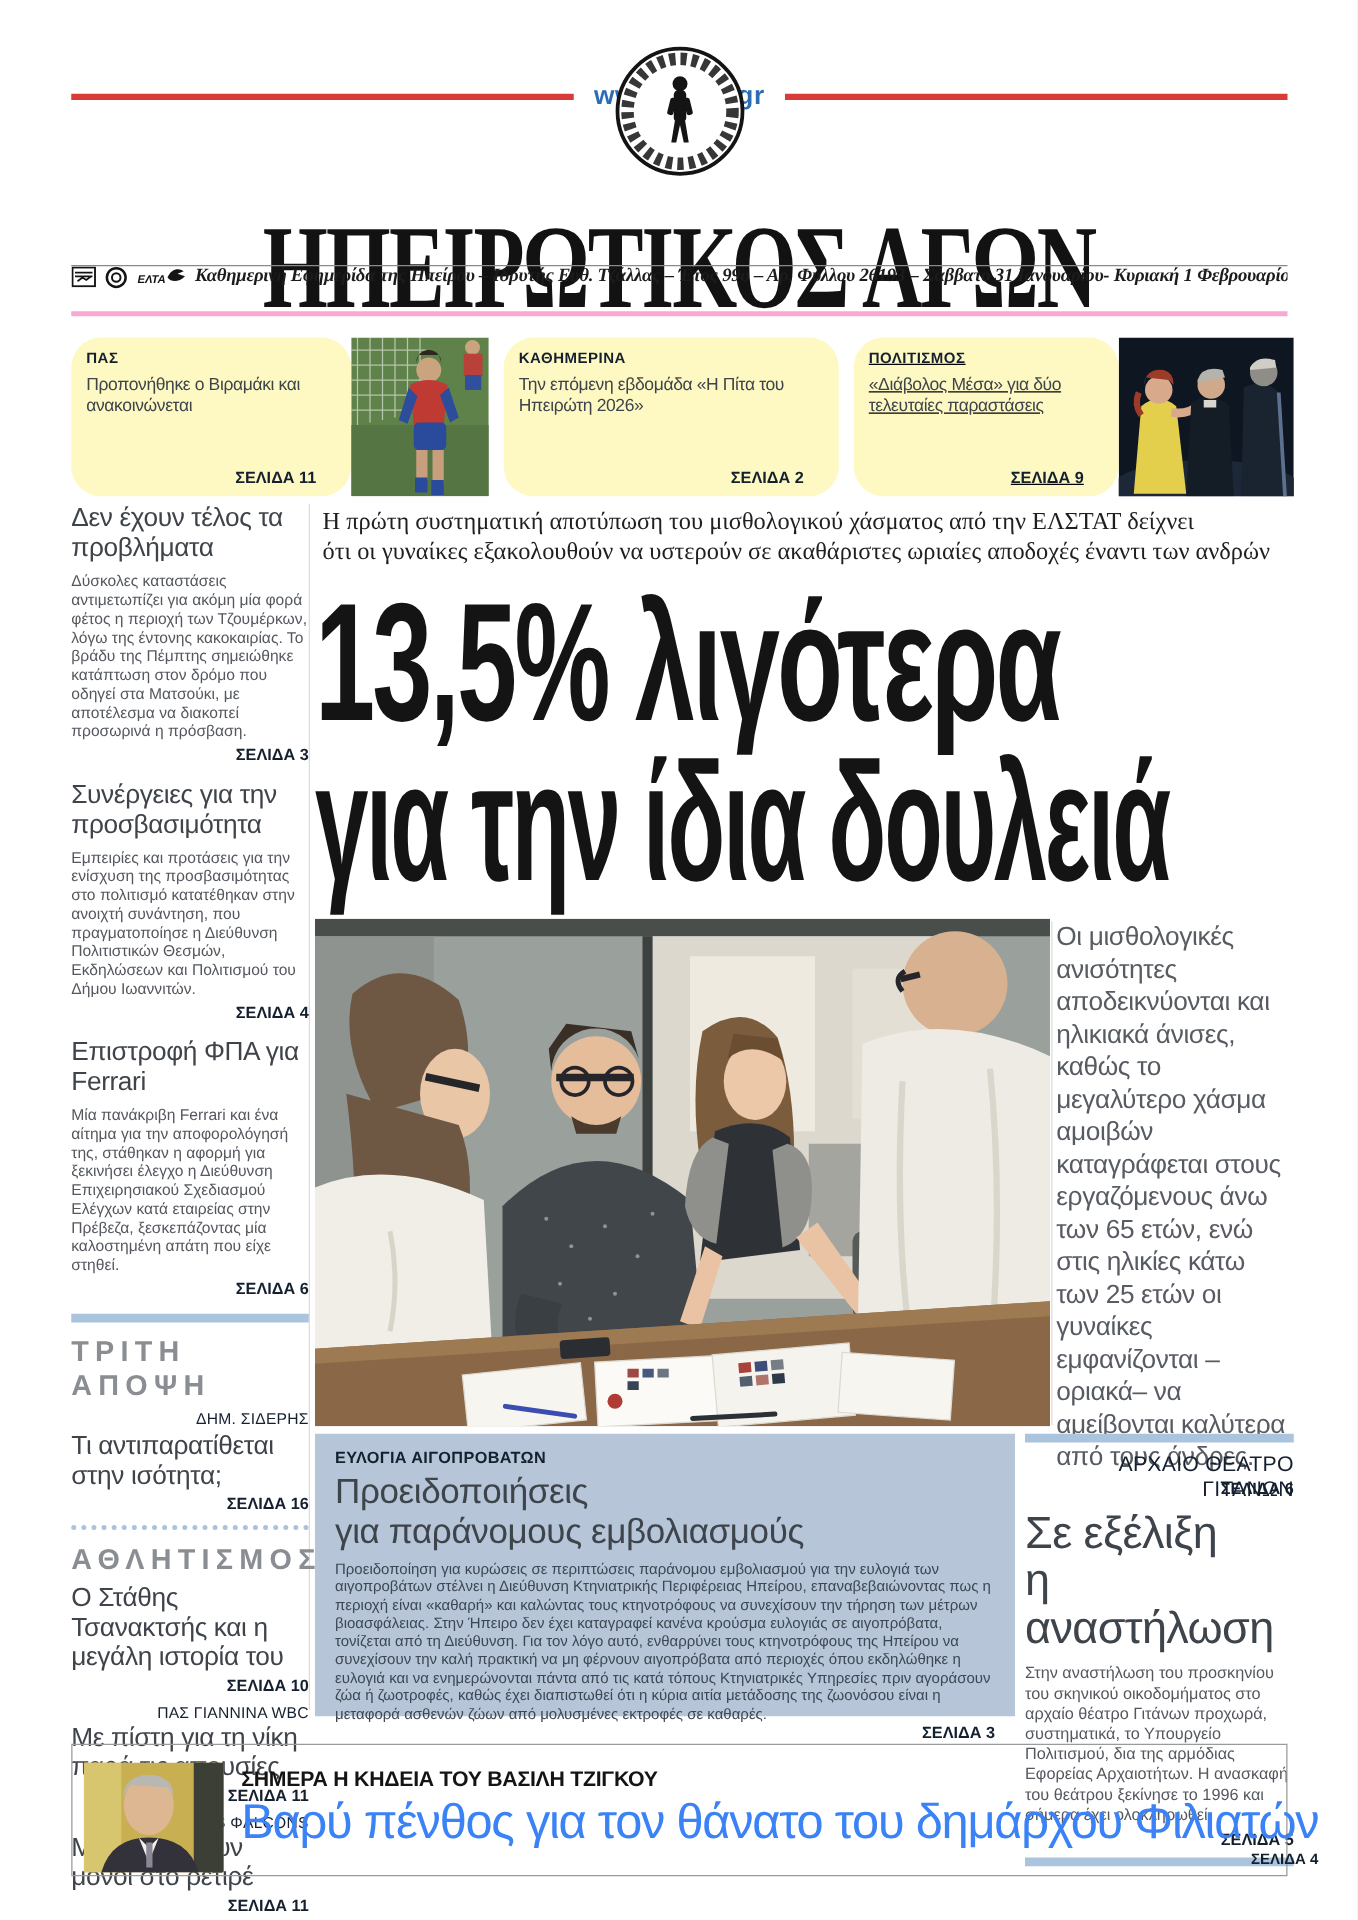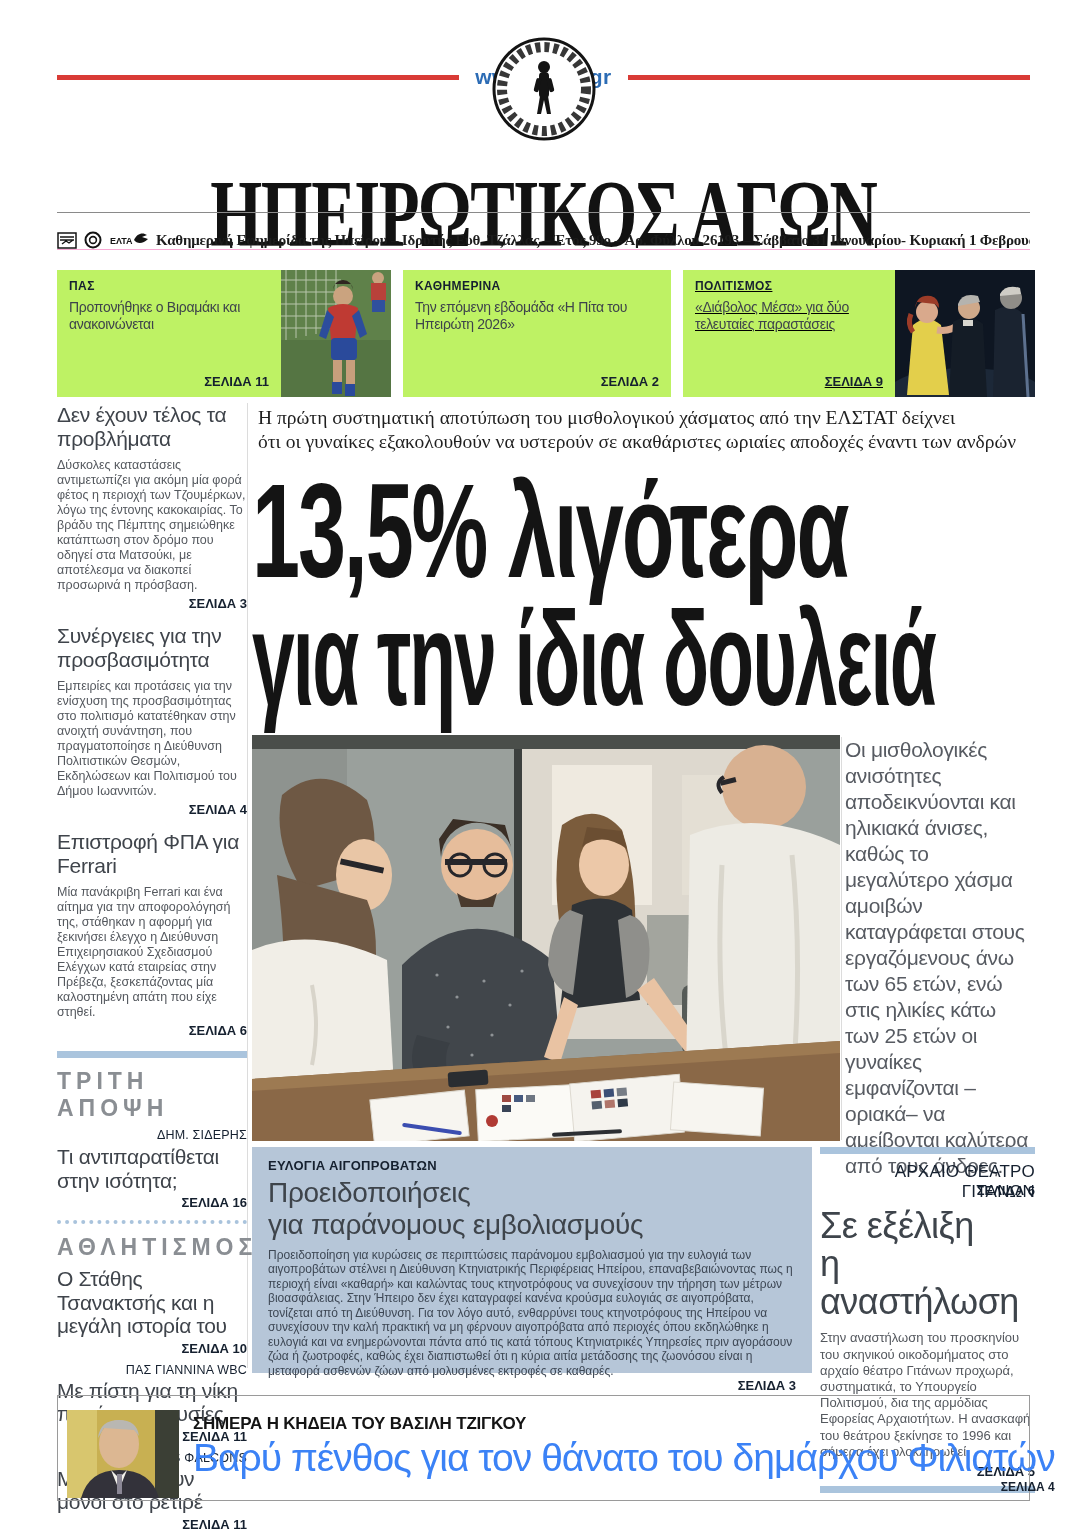--- a/index.html
+++ b/index.html
@@ -5,31 +5,31 @@
   html,body{margin:0;padding:0;background:#e9e9e9;}
   .page{position:relative;width:1086px;height:1536px;background:#ffffff;margin:0 auto;
         font-family:"Liberation Sans", sans-serif;overflow:hidden;}
   
   .top-row{position:absolute;left:57px;right:56px;top:64px;height:26px;display:flex;align-items:center;gap:16px;}
   .redline{flex:1;height:5px;background:#d93b36;}
   .site-url{color:#2c6cb5;font-weight:bold;font-size:21px;letter-spacing:.5px;}
   .masthead-row{position:absolute;left:57px;right:56px;top:90px;height:120px;display:flex;align-items:center;justify-content:center;gap:22px;flex-direction:column;}
   .masthead-title{font-family:"Liberation Serif", serif;font-weight:bold;font-size:88px;color:#121212;
         white-space:nowrap;letter-spacing:-2px;transform:scale(.76,1.08);transform-origin:center center;}
-  .dateline{position:absolute;left:57px;right:56px;top:212px;height:36px;border-top:1px solid #8a8a8a;border-bottom:1px solid #f9a8d4;
-        display:flex;align-items:flex-end;gap:7px;white-space:nowrap;overflow:hidden;}
+  .dateline{position:absolute;left:57px;right:56px;top:212px;height:36px;border-top:1px solid #8a8a8a;border-bottom:4px solid #f9a8d4;
+        display:flex;align-items:flex-start;gap:7px;white-space:nowrap;overflow:hidden;font-style:italic;}
   .dateline-text{font-family:"Liberation Serif", serif;font-weight:bold;font-size:15px;color:#1c1c1c;letter-spacing:-.2px;}
   .mini-icon{flex:none;display:block;}
   
   .teasers{position:absolute;left:57px;top:270px;width:978px;height:127px;display:flex;gap:12px;}
   .teaser{display:flex;}
   .t1{width:334px;flex:none;}
   .t2{width:268px;flex:none;}
   .t3{flex:1;text-decoration:underline;}
-  .teaser-text{flex:1;background:#bef264;padding:9px 12px 8px 12px;display:flex;flex-direction:column;}
+  .teaser-text{flex:1;background:#fef9c3;padding:9px 28px 8px 12px;display:flex;flex-direction:column;border-radius:24px;}
   .teaser-kicker{font-size:12px;font-weight:bold;color:#15202f;letter-spacing:.4px;}
   .teaser-title{font-size:14px;color:#3e444b;line-height:1.18;margin-top:6px;letter-spacing:-.3px;}
   .teaser-page{margin-top:auto;text-align:right;font-size:13px;font-weight:bold;color:#15202f;}
   .teaser-photo{flex:none;}
   
   .deck{position:absolute;left:258px;top:406px;width:790px;font-family:"Liberation Serif", serif;
         font-size:19.5px;color:#1f1f1f;line-height:24px;}
   .deck div{white-space:nowrap;}
   .headline{position:absolute;left:252px;top:458px;width:790px;height:275px;color:#141414;}
   .hl{font-weight:bold;font-size:120px;line-height:128px;letter-spacing:-3px;white-space:nowrap;transform-origin:left top;}

